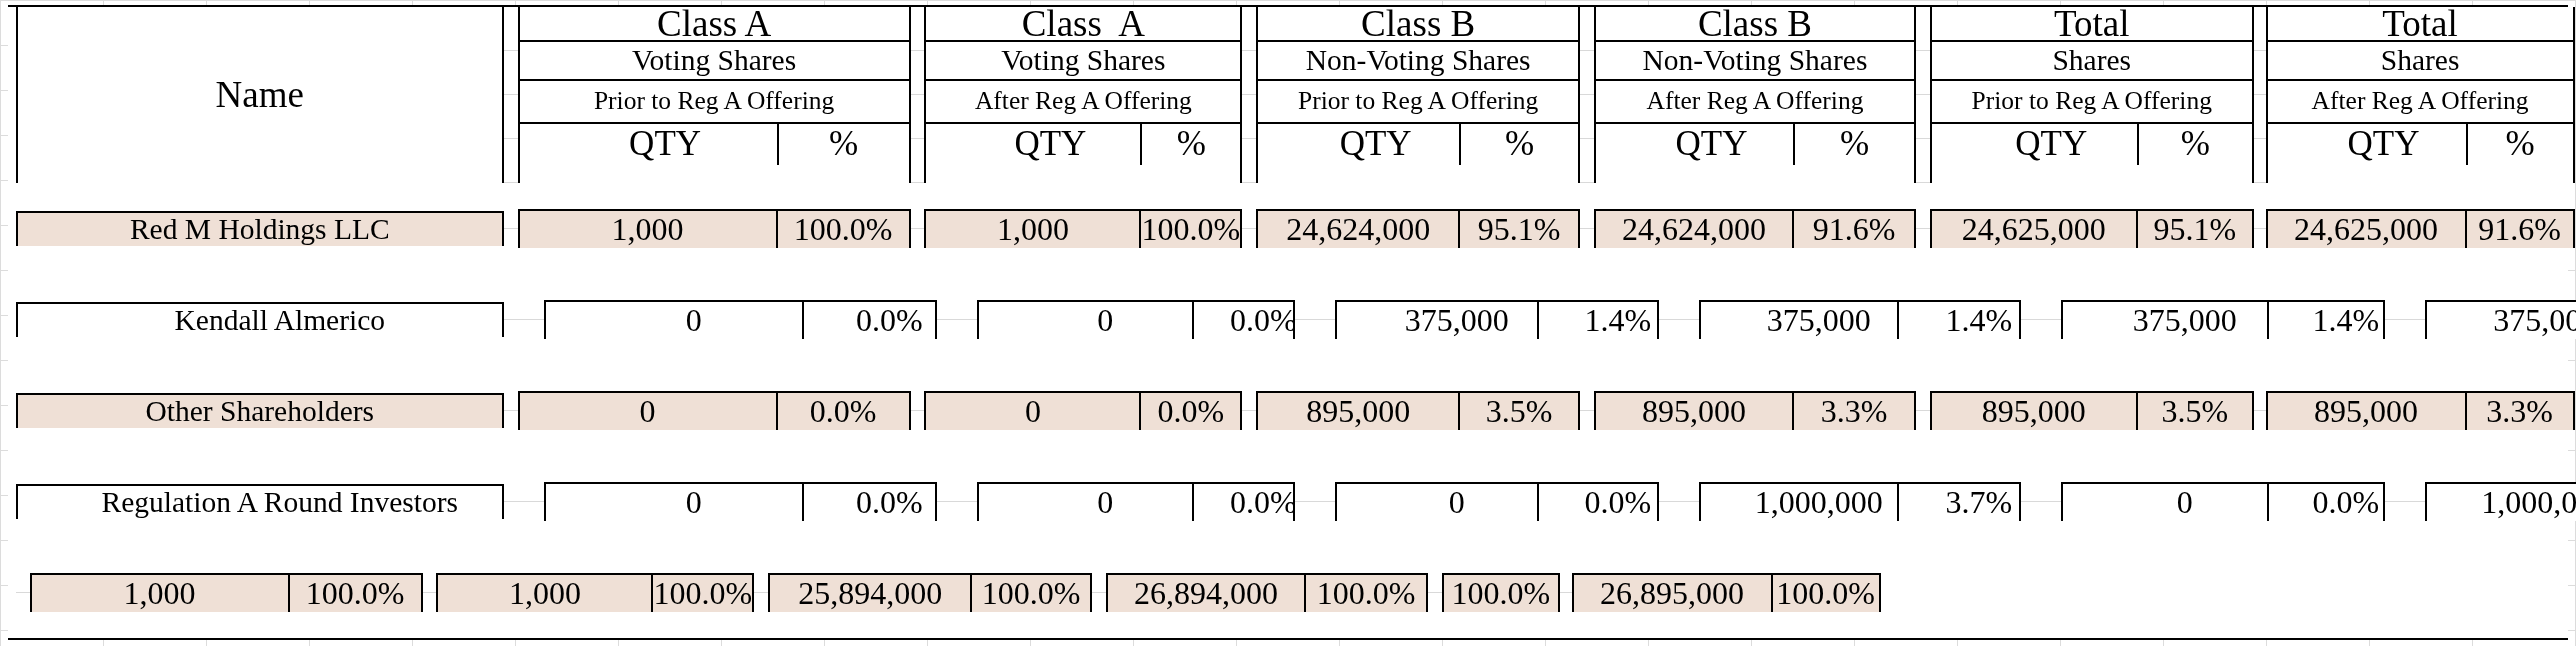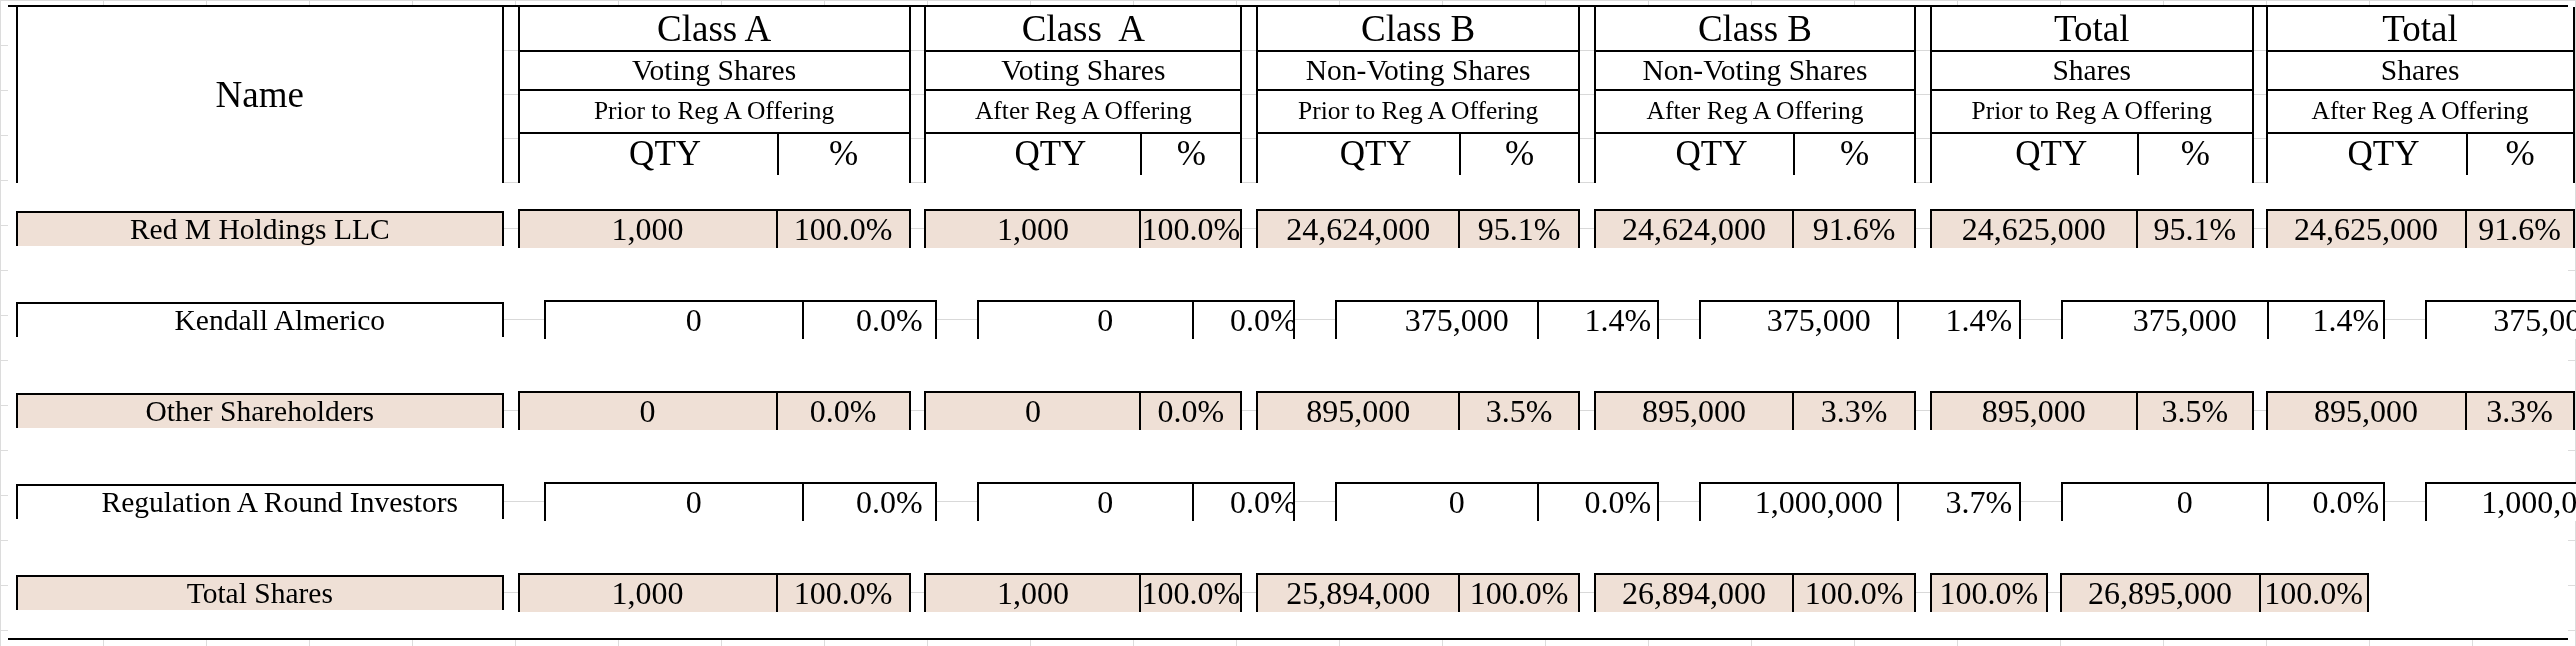--- a/index.html
+++ b/index.html
@@ -39,21 +39,21 @@
   .sp-h.sp2{width:11.8px;}
   .bl{border-left:2.9px solid #000;}
   .br{border-right:2.9px solid #000;}
   .bt{border-top:2.9px solid #000;}
   .name-head{font-size:37px;background:#fff;text-align:right;}
   .ghead{
     display:flex;flex-direction:column;box-sizing:border-box;flex:0 0 auto;
     border-left:2.9px solid #000;border-right:2.9px solid #000;background:#fff;
   }
   .g1{width:393px}.g2{width:318px}.g3{width:324px}.g4{width:322px}.g5{width:324px}.g6{width:309px}
-  .gh-class{height:43px;font-size:37px;white-space:pre;}
+  .gh-class{height:33px;font-size:37px;white-space:pre;}
   .gh-type{height:39px;font-size:29.5px;}
   .gh-period{height:43px;font-size:25.5px;}
   .gh-cols{height:43px;display:flex;box-sizing:border-box;border-top:2.9px solid #000;padding-left:34px;}
   .qh{flex:1 1 auto;font-size:35px;}
   .ph{box-sizing:border-box;border-left:2.9px solid #000;font-size:35px;}
   .hp1{width:132px}.hp2{width:100px}.hp3{width:119px}.hp4{width:121px}.hp5{width:115px}.hp6{width:107px}
   .g1q{width:258px}.g1p{width:135px}
   .g2q{width:215px}.g2p{width:103px}
   .g3q{width:202px}.g3p{width:122px}
   .g4q{width:198px}.g4p{width:124px}
@@ -233,21 +233,20 @@
       <div class="cell qcell g5q bl bt">0</div>
       <div class="cell pcell g5p bl br bt">0.0%</div>
       <div class="sp sp2"></div>
       <div class="cell qcell g6q bl bt">1,000,000</div>
       <div class="cell pcell g6p bl br bt">3.7%</div>
 
     </div>
 
     <div class="band drow pink">
       <div class="mcell"></div>
-      <div class="cell nw ncell bl br bt">Total Shares</div>
       <div class="sp"></div>
       <div class="cell qcell g1q bl bt">1,000</div>
       <div class="cell pcell g1p bl br bt">100.0%</div>
       <div class="sp"></div>
       <div class="cell qcell g2q bl bt">1,000</div>
       <div class="cell pcell g2p bl br bt">100.0%</div>
       <div class="sp"></div>
       <div class="cell qcell g3q bl bt">25,894,000</div>
       <div class="cell pcell g3p bl br bt">100.0%</div>
       <div class="sp"></div>

